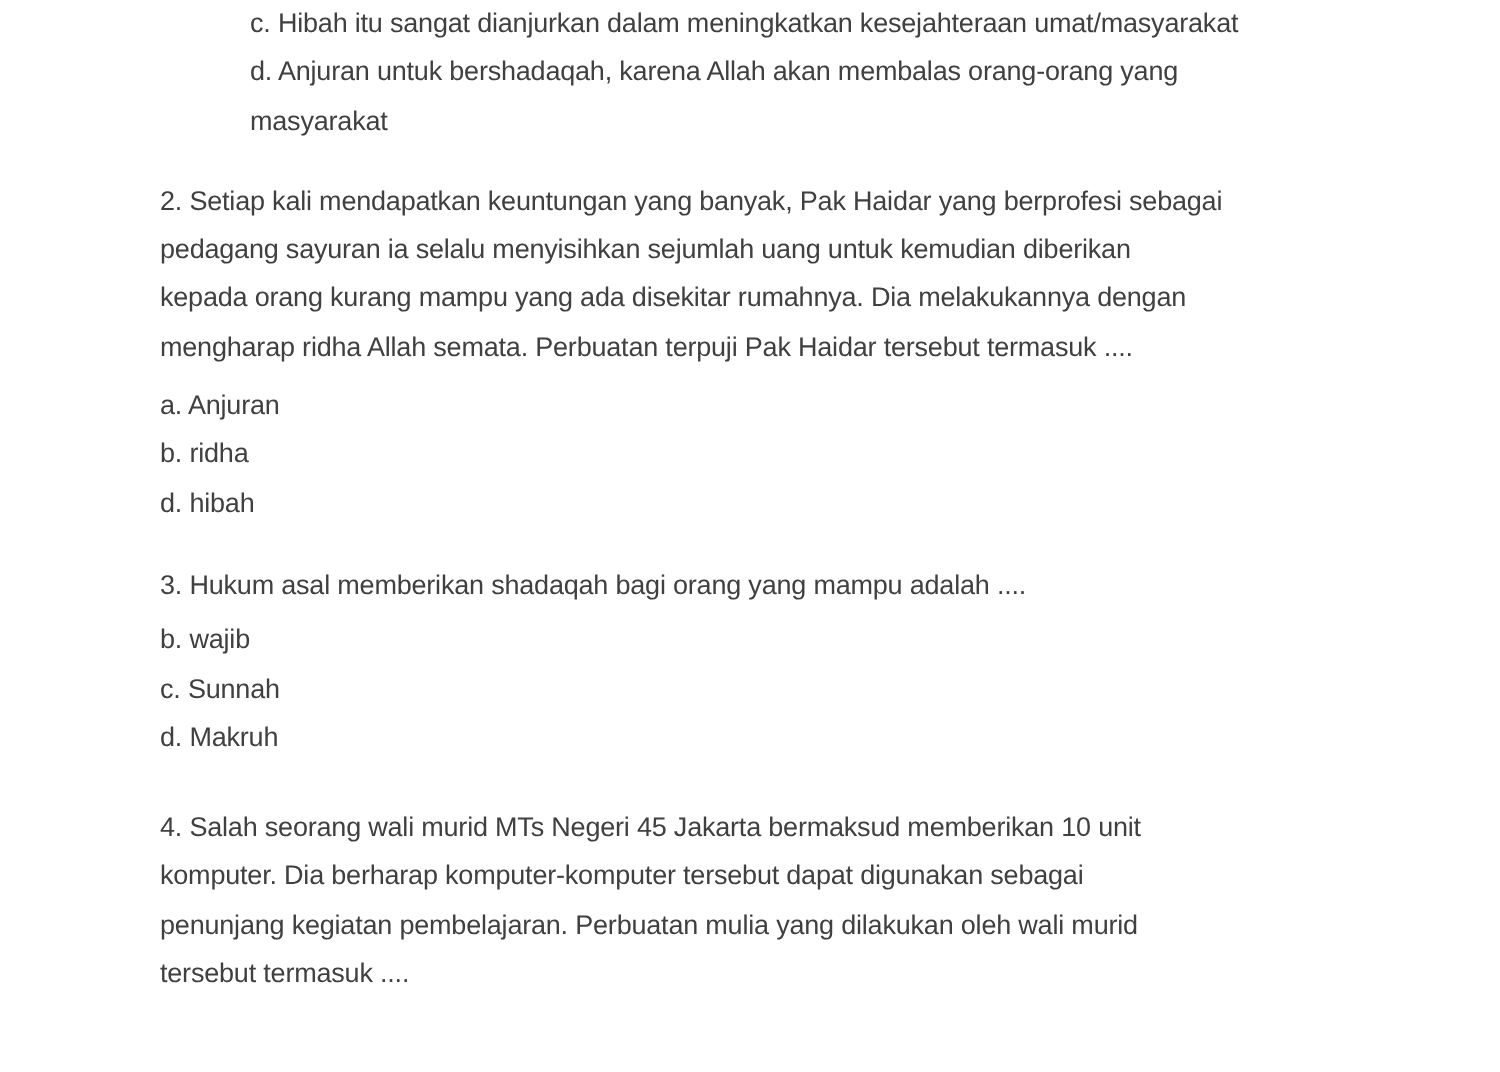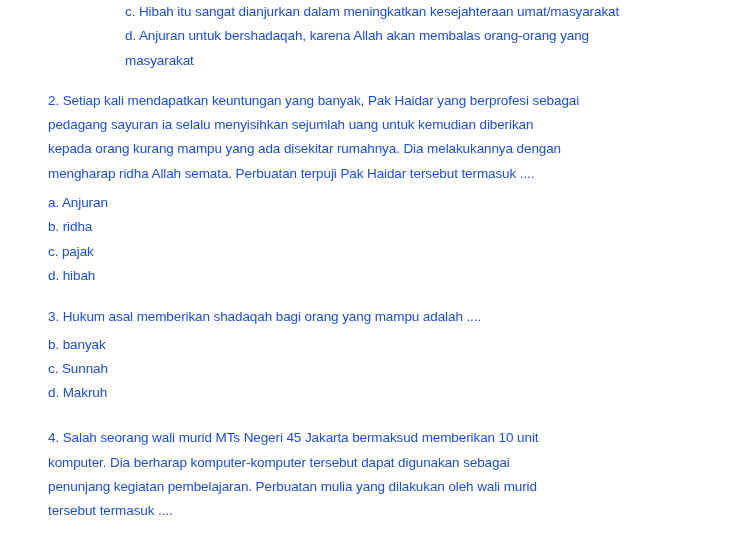--- a/index.html
+++ b/index.html
@@ -8,25 +8,25 @@
   }
   .page {
     position: relative;
     width: 750px;
     height: 536px;
     background: #ffffff;
     overflow: hidden;
     font-family: "Liberation Sans", sans-serif;
     font-size: 13.5px;
     line-height: 24.3px;
-    color: #1d4ed8;
+    color: #404040;
     letter-spacing: -0.1px;
   }
   .line {
-    padding-left: 48px;
+    padding-left: 80px;
     white-space: pre;
   }
   .line.indent {
     padding-left: 125px;
   }
   .sp3  { height: 3px; }
   .sp5  { height: 5px; }
   .sp16 { height: 16px; }
   .sp17 { height: 17px; }
   .sp21 { height: 21px; }
@@ -45,30 +45,29 @@
   <div class="sp16"></div>
 
   <div>
     <div class="line">2. Setiap kali mendapatkan keuntungan yang banyak, Pak Haidar yang berprofesi sebagai</div>
     <div class="line">pedagang sayuran ia selalu menyisihkan sejumlah uang untuk kemudian diberikan</div>
     <div class="line">kepada orang kurang mampu yang ada disekitar rumahnya. Dia melakukannya dengan</div>
     <div class="line">mengharap ridha Allah semata. Perbuatan terpuji Pak Haidar tersebut termasuk ....</div>
     <div class="sp5"></div>
     <div class="line">a. Anjuran</div>
     <div class="line">b. ridha</div>
-    <div class="line">c. pajak</div>
     <div class="line">d. hibah</div>
   </div>
 
   <div class="sp17"></div>
 
   <div>
     <div class="line">3. Hukum asal memberikan shadaqah bagi orang yang mampu adalah ....</div>
     <div class="sp3"></div>
-    <div class="line">b. banyak</div>
+    <div class="line">b. wajib</div>
     <div class="line">c. Sunnah</div>
     <div class="line">d. Makruh</div>
   </div>
 
   <div class="sp21"></div>
 
   <div>
     <div class="line">4. Salah seorang wali murid MTs Negeri 45 Jakarta bermaksud memberikan 10 unit</div>
     <div class="line">komputer. Dia berharap komputer-komputer tersebut dapat digunakan sebagai</div>
     <div class="line">penunjang kegiatan pembelajaran. Perbuatan mulia yang dilakukan oleh wali murid</div>

